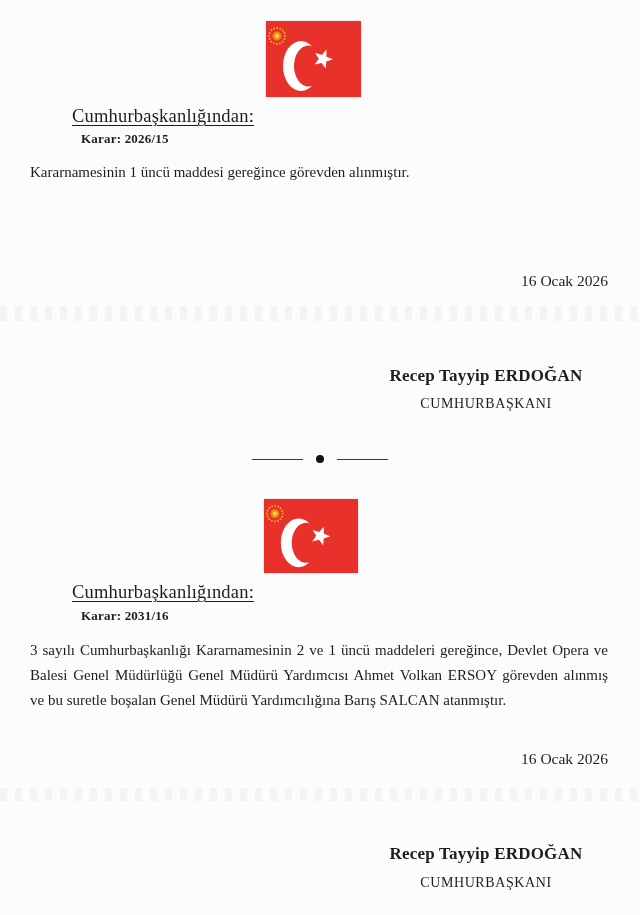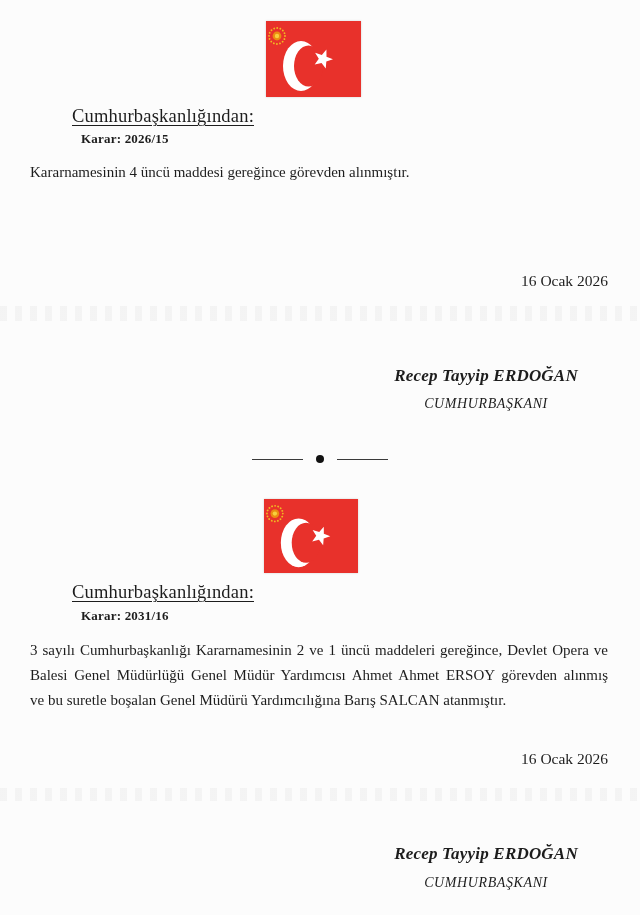--- a/index.html
+++ b/index.html
@@ -50,21 +50,20 @@
     left: 30px;
     width: 578px;
     text-align: right;
     font-size: 15.5px;
   }
   .sig-block {
     position: absolute;
     left: 340px;
     width: 292px;
     text-align: center;
-    font-style: italic;
   }
   .sig-name {
     font-size: 17px;
     font-weight: bold;
     letter-spacing: 0.2px;
   }
   .sig-title {
     font-size: 14px;
     letter-spacing: 0.6px;
   }
@@ -115,21 +114,21 @@
           <circle cx="11" cy="15" r="2.2" fill="var(--emblem-core)"></circle>
         </g>
       </svg>
     </div>
 
     <div class="issuer" style="top:106px;">Cumhurbaşkanlığından:</div>
 
     <div class="karar" style="top:131px;">Karar: 2026/15</div>
 
     <div class="body-par" style="top:160px;">
-      <div class="line">Kararnamesinin 4 üncü maddesi gereğince görevden alınmıştır.</div>
+      <div class="line">Kararnamesinin 1 üncü maddesi gereğince görevden alınmıştır.</div>
     </div>
 
     <div class="date-line" style="top:272px;">16 Ocak 2026</div>
 
     <div class="sig-block" style="top:366px;">
       <div class="sig-name">Recep Tayyip ERDOĞAN</div>
       <div class="sig-title" style="margin-top:10px;">CUMHURBAŞKANI</div>
     </div>
   </section>
 
@@ -156,21 +155,21 @@
         </g>
       </svg>
     </div>
 
     <div class="issuer" style="top:582px;">Cumhurbaşkanlığından:</div>
 
     <div class="karar" style="top:608px;">Karar: 2031/16</div>
 
     <div class="body-par" style="top:638px;">
       <div class="line just">3 sayılı Cumhurbaşkanlığı Kararnamesinin 2 ve 1 üncü maddeleri gereğince, Devlet Opera ve</div>
-      <div class="line just">Balesi Genel Müdürlüğü Genel Müdür Yardımcısı Ahmet Ahmet ERSOY görevden alınmış</div>
+      <div class="line just">Balesi Genel Müdürlüğü Genel Müdürü Yardımcısı Ahmet Volkan ERSOY görevden alınmış</div>
       <div class="line">ve bu suretle boşalan Genel Müdürü Yardımcılığına Barış SALCAN atanmıştır.</div>
     </div>
 
     <div class="date-line" style="top:750px;">16 Ocak 2026</div>
 
     <div class="sig-block" style="top:844px;">
       <div class="sig-name">Recep Tayyip ERDOĞAN</div>
       <div class="sig-title" style="margin-top:11px;">CUMHURBAŞKANI</div>
     </div>
   </section>

